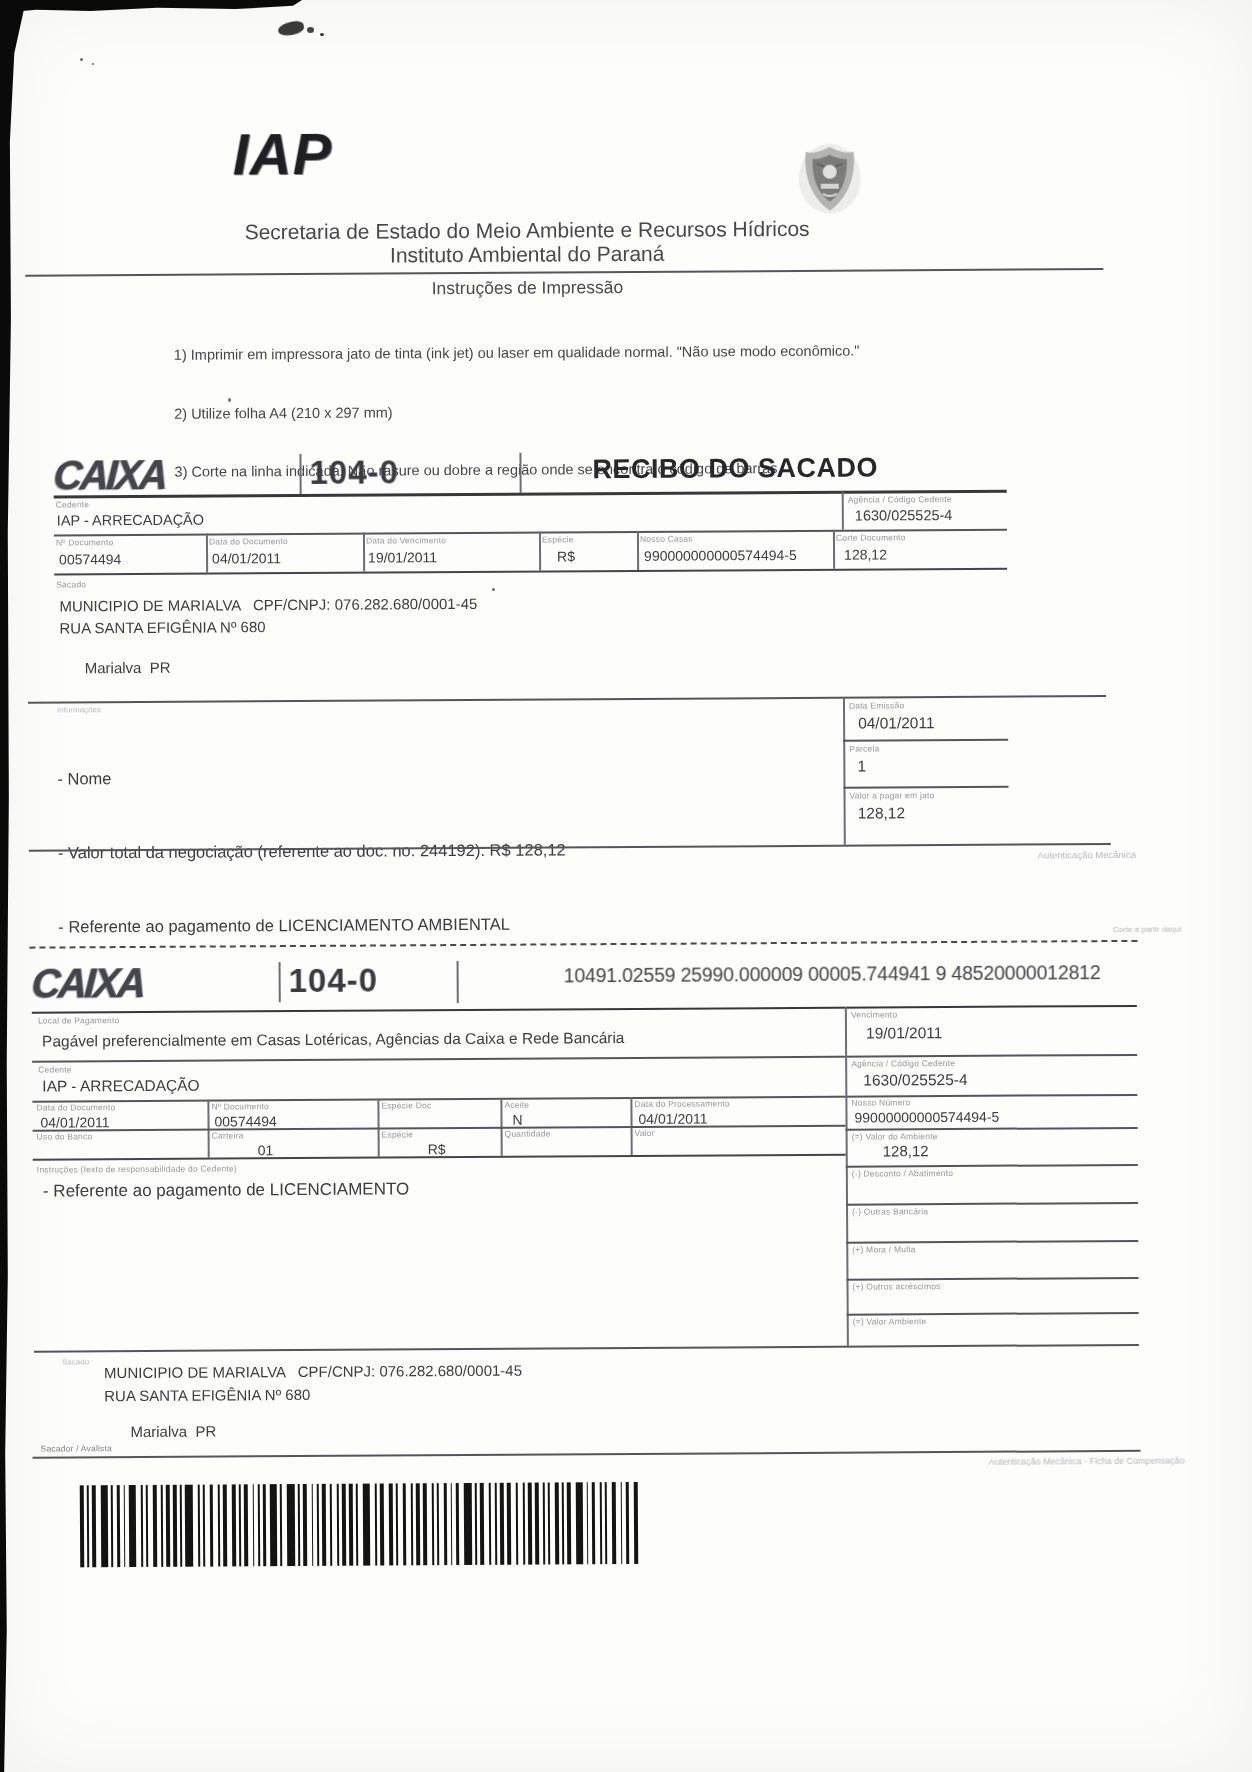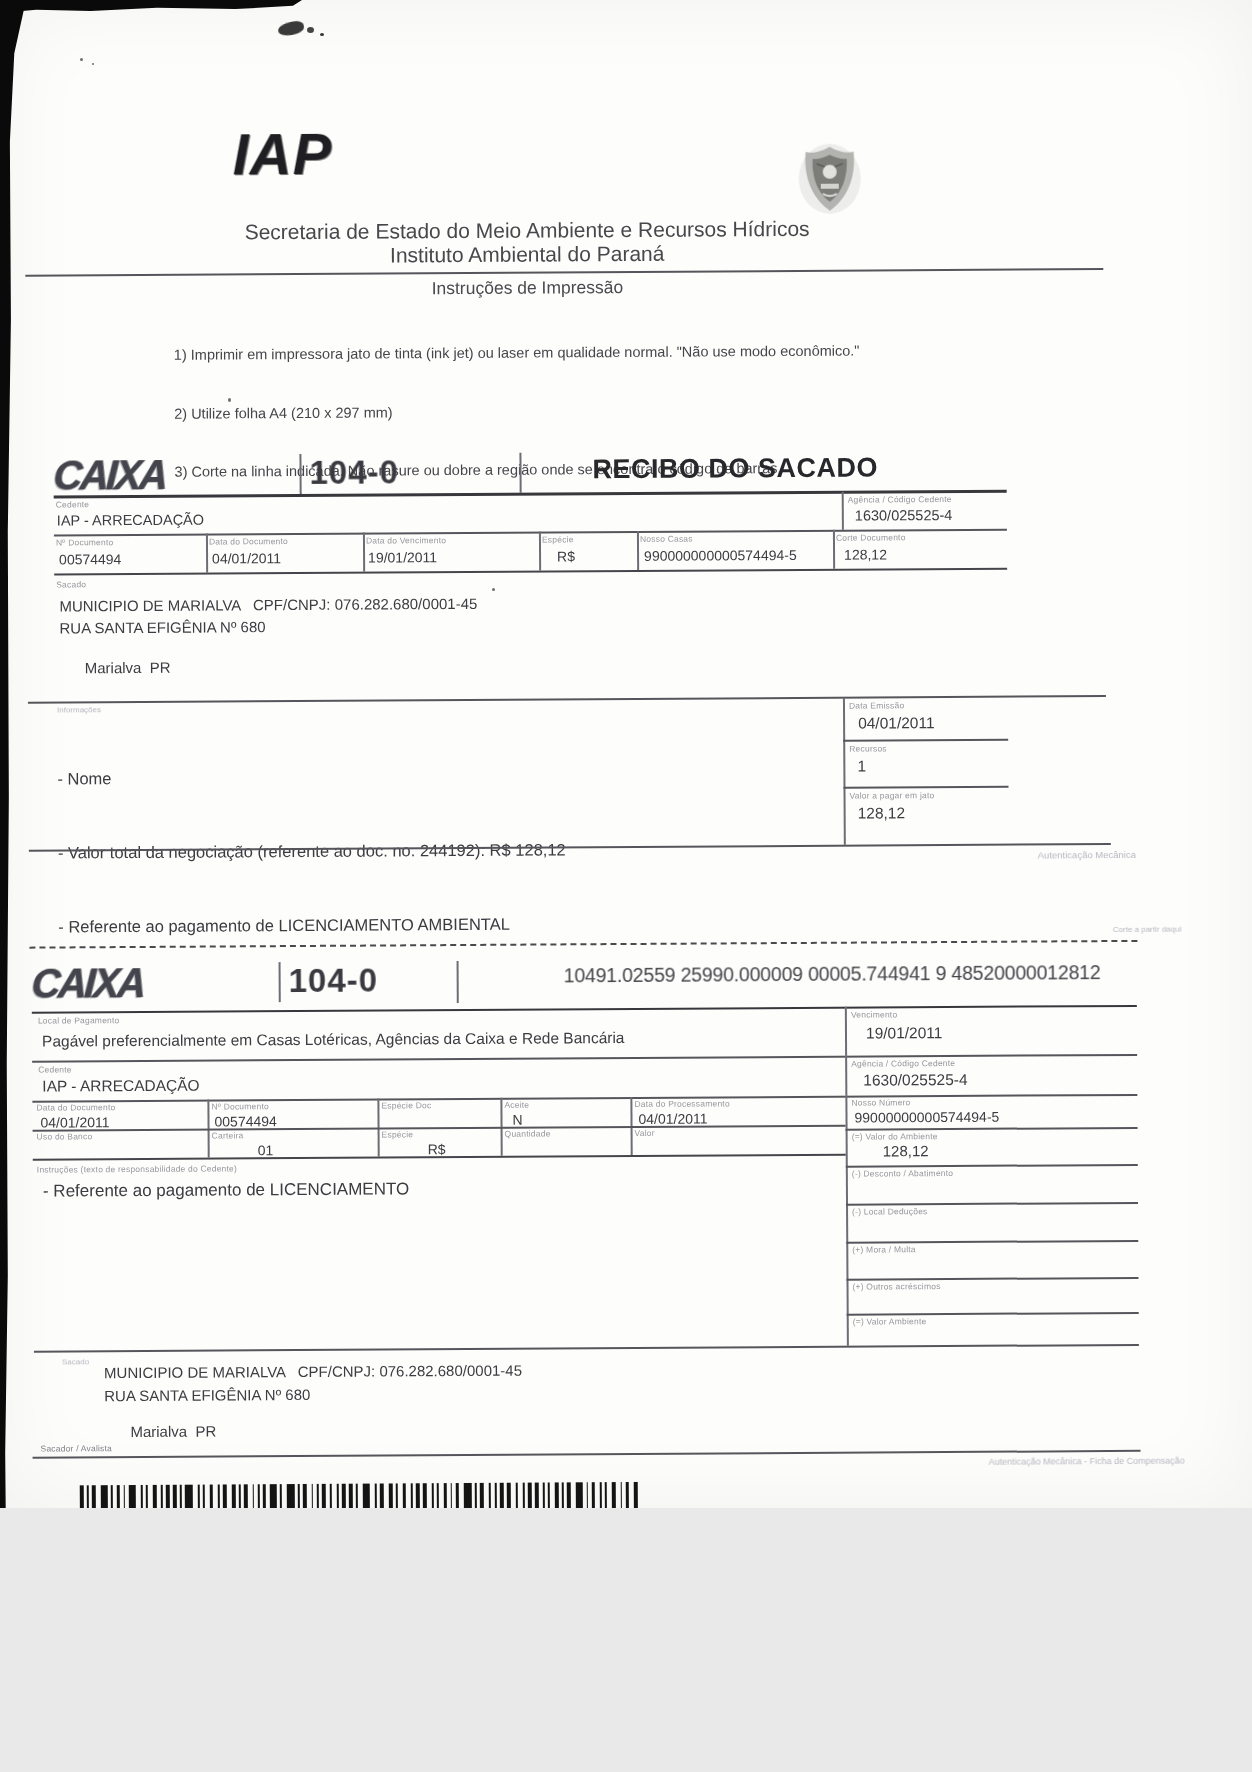--- a/index.html
+++ b/index.html
@@ -1,17 +1,17 @@
 <!DOCTYPE html>
 <html><head>
 <meta charset="utf-8">
 <style>
   html,body{margin:0;padding:0;background:#e9e9e9;}
   .scan-page{
-    position:relative;width:1252px;height:1508px;overflow:hidden;
+    position:relative;width:1252px;height:1772px;overflow:hidden;
     background:#fdfdfb;font-family:"Liberation Sans", sans-serif;
     box-shadow:inset 0 0 90px rgba(0,0,0,0.05);
   }
   .content{position:absolute;left:0;top:0;width:1252px;height:1772px;transform:rotate(-0.35deg);transform-origin:50% 40%;}
   
   .l{position:absolute;font-size:8.5px;color:#96969e;letter-spacing:.2px;white-space:pre;}
   .l.dk{color:#7e7e88;}
   .v{position:absolute;font-size:14px;color:#3c3c42;white-space:pre;}
   .v15{font-size:15px;}
   .v155{font-size:15.5px;}
@@ -125,21 +125,21 @@
     <div class="faint" style="left:57px;top:702px;font-size:8px;">Informações</div>
     <div class="info-lines" style="left:57px;top:714px;">
       <div>- Nome</div>
       <div>- Valor total da negociação (referente ao doc. no. 244192): R$ 128,12</div>
       <div>- Referente ao pagamento de LICENCIAMENTO AMBIENTAL</div>
     </div>
     <div class="vl" style="left:843px;top:699px;height:147px;"></div>
     <div class="l" style="left:849px;top:702px;">Data Emissão</div>
     <div class="v v155" style="left:858px;top:716px;">04/01/2011</div>
     <div class="hl" style="left:843px;top:741px;width:165px;"></div>
-    <div class="l" style="left:849px;top:745px;">Recursos</div>
+    <div class="l" style="left:849px;top:745px;">Parcela</div>
     <div class="v v155" style="left:857px;top:759px;">1</div>
     <div class="hl" style="left:843px;top:788px;width:165px;"></div>
     <div class="l" style="left:849px;top:792px;">Valor a pagar em jato</div>
     <div class="v v155" style="left:857px;top:806px;">128,12</div>
     <div class="hl" style="left:28px;top:846px;width:1082px;"></div>
     <div class="faint" style="left:900px;top:852px;width:235px;text-align:right;">Autenticação Mecânica</div>
 
     <div class="faint" style="left:1040px;top:928px;width:140px;text-align:right;font-size:8px;">Corte a partir daqui</div>
     <div class="dashed-cut" style="left:28px;top:943px;width:1108px;"></div>
 
@@ -190,21 +190,21 @@
     <div class="l" style="left:502px;top:1128px;">Quantidade</div>
     <div class="l" style="left:632px;top:1128px;">Valor</div>
     <div class="hl mid" style="left:30px;top:1155px;width:813px;"></div>
 
     <div class="hl" style="left:843px;top:1130px;width:292px;"></div>
     <div class="l" style="left:849px;top:1133px;">(=) Valor do Ambiente</div>
     <div class="v v15" style="left:880px;top:1144px;">128,12</div>
     <div class="hl" style="left:843px;top:1167px;width:292px;"></div>
     <div class="l" style="left:849px;top:1170px;">(-) Desconto / Abatimento</div>
     <div class="hl" style="left:843px;top:1205px;width:292px;"></div>
-    <div class="l" style="left:849px;top:1208px;">(-) Local Deduções</div>
+    <div class="l" style="left:849px;top:1208px;">(-) Outras Bancária</div>
     <div class="hl" style="left:843px;top:1243px;width:292px;"></div>
     <div class="l" style="left:849px;top:1246px;">(+) Mora / Multa</div>
     <div class="hl" style="left:843px;top:1280px;width:292px;"></div>
     <div class="l" style="left:849px;top:1283px;">(+) Outros acréscimos</div>
     <div class="hl" style="left:843px;top:1315px;width:292px;"></div>
     <div class="l" style="left:849px;top:1318px;">(=) Valor Ambiente</div>
 
     <div class="l" style="left:34px;top:1161px;">Instruções (texto de responsabilidade do Cedente)</div>
     <div class="instrucao2" style="left:40px;top:1178px;">- Referente ao pagamento de LICENCIAMENTO</div>
 

